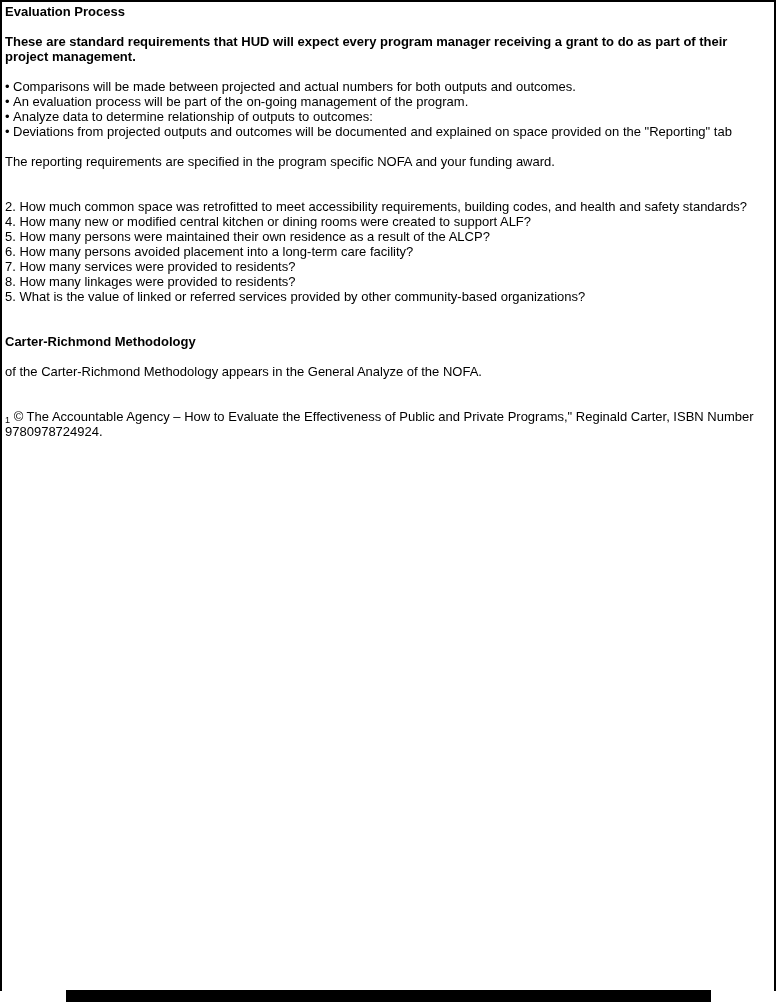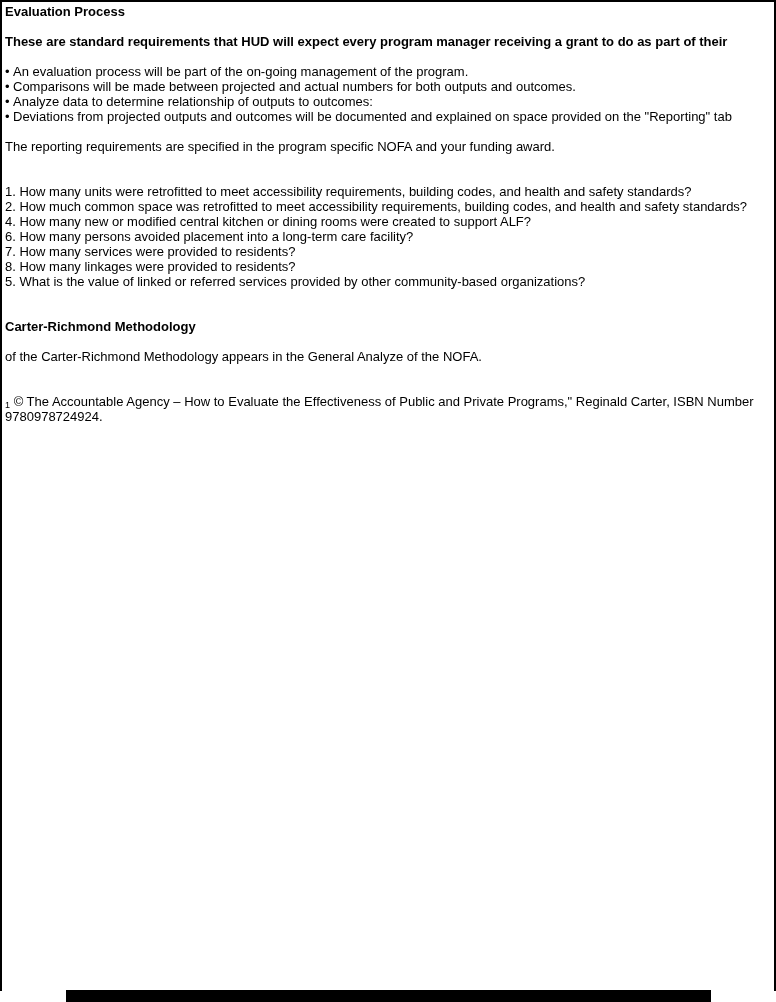--- a/index.html
+++ b/index.html
@@ -61,36 +61,37 @@
 </head>
 <body>
 
 <div class="document-frame">
   <div class="content">
 
     <div class="line bold">Evaluation Process</div>
     <div class="line"></div>
 
     <div class="line bold">These are standard requirements that HUD will expect every program manager receiving a grant to do as part of their</div>
+    <div class="line bold">project management.</div>
     <div class="line"></div>
 
+    <div class="line"><span class="bullet-marker">•</span><span>Comparisons will be made between projected and actual numbers for both outputs and outcomes.</span></div>
     <div class="line"><span class="bullet-marker">•</span><span>An evaluation process will be part of the on-going management of the program.</span></div>
-    <div class="line"><span class="bullet-marker">•</span><span>Comparisons will be made between projected and actual numbers for both outputs and outcomes.</span></div>
     <div class="line"><span class="bullet-marker">•</span><span>Analyze data to determine relationship of outputs to outcomes:</span></div>
     <div class="line"><span class="bullet-marker">•</span><span>Deviations from projected outputs and outcomes will be documented and explained on space provided on the "Reporting" tab</span></div>
     <div class="line"></div>
 
     <div class="line">The reporting requirements are specified in the program specific NOFA and your funding award.</div>
     <div class="line"></div>
 
     <div class="line"></div>
 
-    <div class="line">1. How many units were retrofitted to meet accessibility requirements, building codes, and health and safety standards?</div>
     <div class="line">2. How much common space was retrofitted to meet accessibility requirements, building codes, and health and safety standards?</div>
     <div class="line">4. How many new or modified central kitchen or dining rooms were created to support ALF?</div>
+    <div class="line">5. How many persons were maintained their own residence as a result of the ALCP?</div>
     <div class="line">6. How many persons avoided placement into a long-term care facility?</div>
     <div class="line">7. How many services were provided to residents?</div>
     <div class="line">8. How many linkages were provided to residents?</div>
     <div class="line">5. What is the value of linked or referred services provided by other community-based organizations?</div>
     <div class="line"></div>
     <div class="line"></div>
 
     <div class="line bold">Carter-Richmond Methodology</div>
     <div class="line"></div>
 

